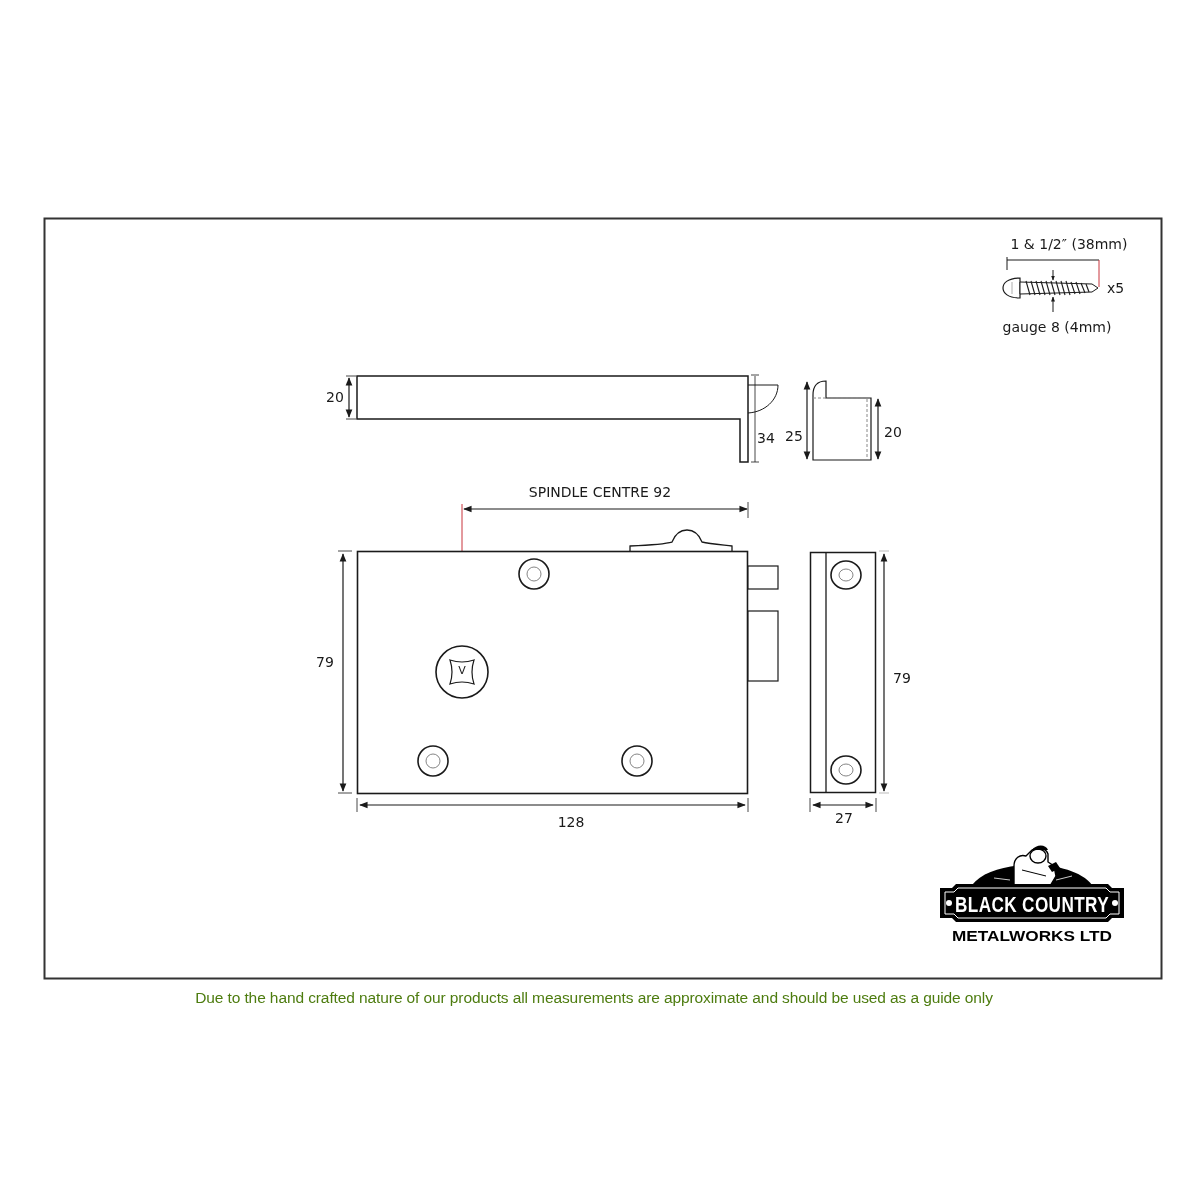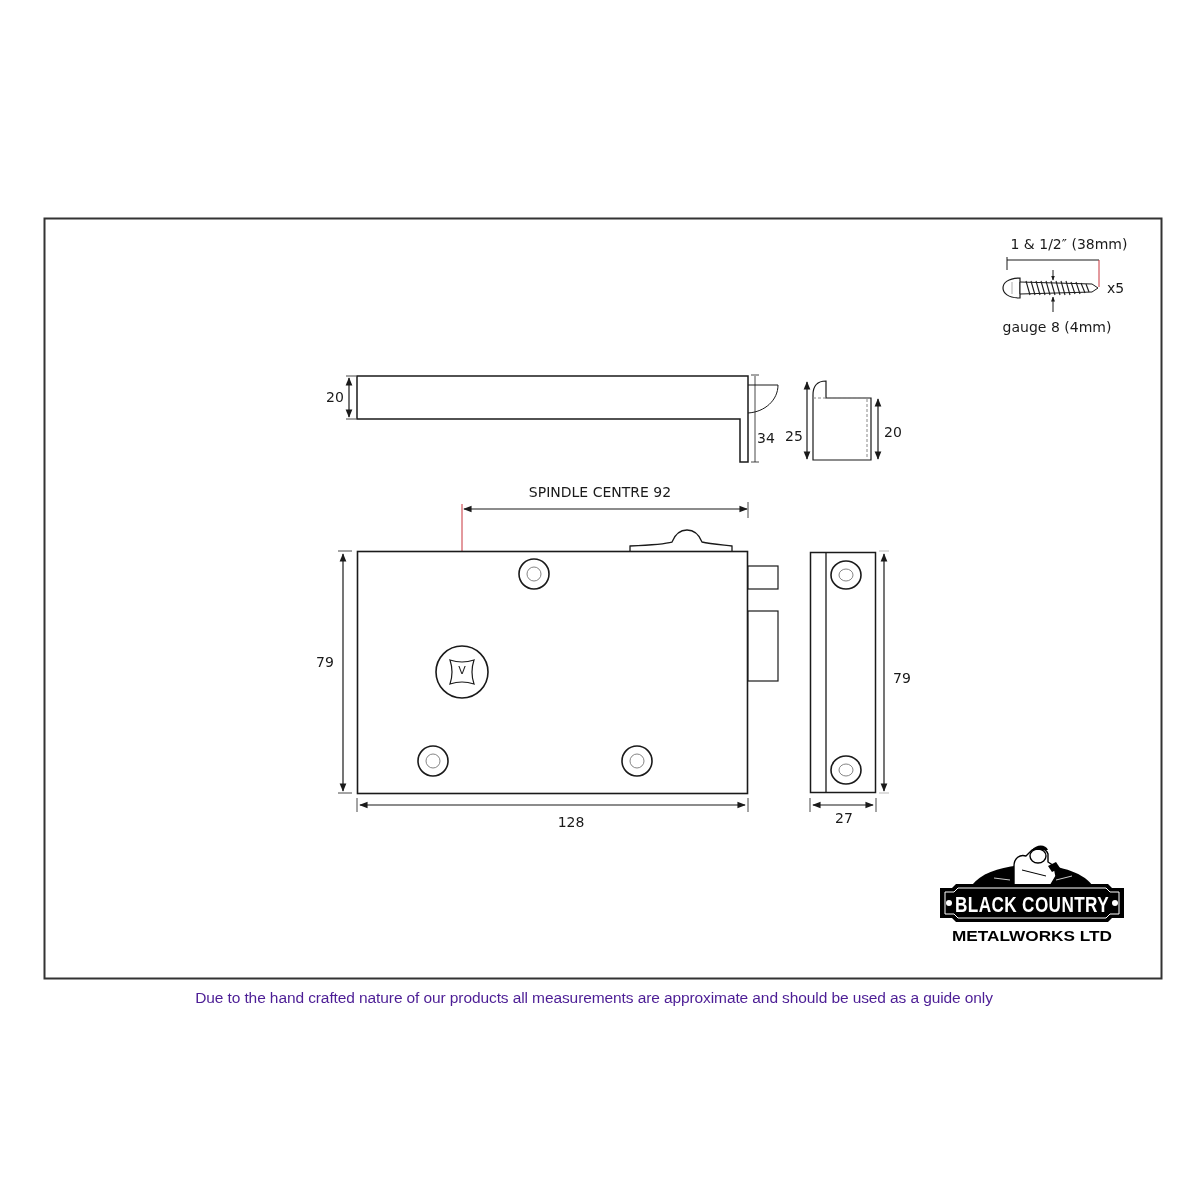--- a/index.html
+++ b/index.html
@@ -2,21 +2,21 @@
 <html><head>
   <meta charset="utf-8">
   <style>
     html, body { margin: 0; padding: 0; background: #ffffff; }
     body { width: 1200px; height: 1200px; position: relative; overflow: hidden; font-family: "DejaVu Sans", sans-serif; }
     .canvas { position: absolute; left: 0; top: 0; width: 1200px; height: 1168px; }
     svg text { font-family: "DejaVu Sans", sans-serif; fill: #1a1a1a; }
     .lbl { font-size: 14px; }
     .disclaimer {
       position: absolute; left: 0; top: 989px; width: 1188px; text-align: center;
-      font-family: "Liberation Sans", sans-serif; font-size: 15.5px; color: #4c1d95; letter-spacing: -0.1px;
+      font-family: "Liberation Sans", sans-serif; font-size: 15.5px; color: #4d7c0f; letter-spacing: -0.1px;
     }
     .logo { position: absolute; left: 932px; top: 840px; width: 200px; height: 108px; text-align: right; }
     .logo-text-main { font-family: "Liberation Sans", sans-serif; font-weight: bold; font-size: 22px; fill: #ffffff; letter-spacing: 0.5px; }
     .logo-text-sub { font-family: "Liberation Sans", sans-serif; font-weight: bold; font-size: 15.5px; fill: #000000; }
   </style>
 </head>
 <body>
 
 <div class="canvas">
   <svg width="1200" height="1200" viewBox="0 0 1200 1200" xmlns="http://www.w3.org/2000/svg">

